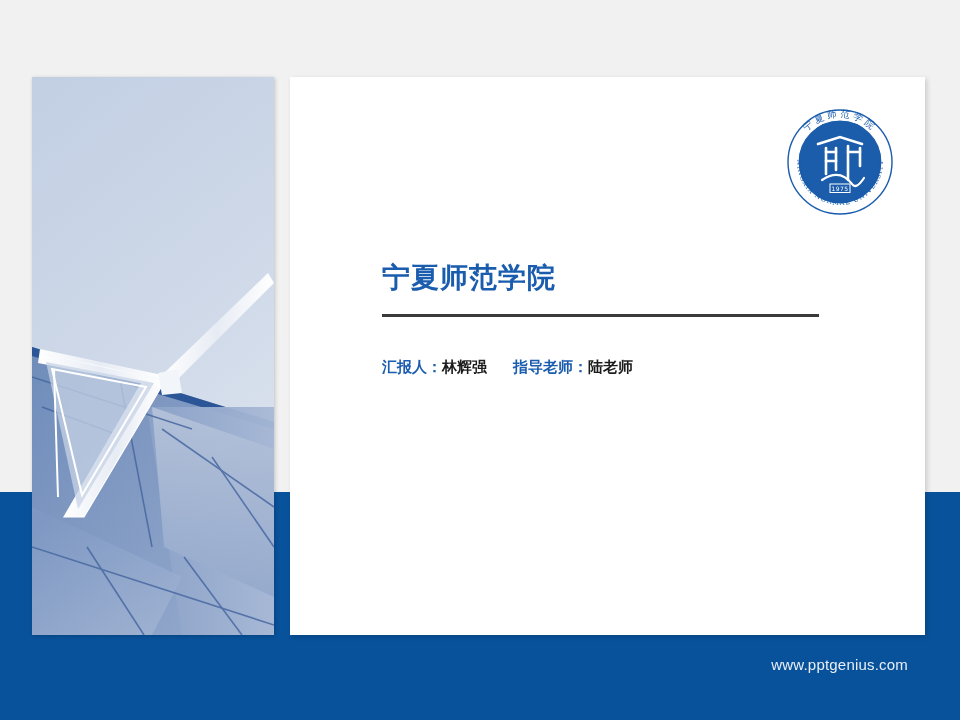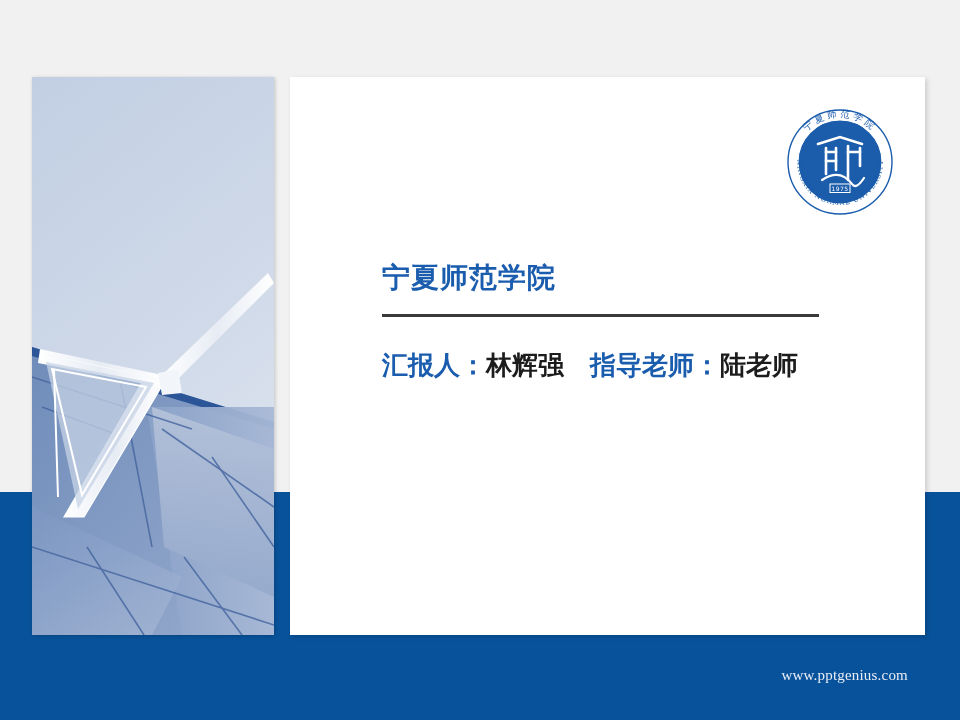--- a/index.html
+++ b/index.html
@@ -29,26 +29,26 @@
     left: 0;
     top: 492px;
     width: 960px;
     height: 228px;
     background: #08529b;
     z-index: 1;
   }
   .footer-url {
     position: absolute;
     right: 52px;
-    bottom: 36px;
+    bottom: 47px;
     color: #e9eef6;
     font-size: 15px;
     letter-spacing: 0.2px;
     z-index: 6;
-    font-family: Liberation Serif, serif;
+    font-family: Liberation Sans, sans-serif;
   }
 
   
   .card {
     position: absolute;
     left: 290px;
     top: 77px;
     width: 635px;
     height: 558px;
     background: #ffffff;
@@ -107,22 +107,22 @@
     margin: 0;
     white-space: nowrap;
   }
   .divider {
     margin-top: 20px;
     width: 437px;
     height: 3px;
     background: #3a3a3a;
   }
   .presenter-row {
-    margin-top: 32px;
-    font-size: 26px;
+    margin-top: 40px;
+    font-size: 15px;
     font-weight: bold;
     line-height: 1.3;
     white-space: nowrap;
   }
   .lbl { color: #1a5cad; }
   .val { color: #1c1c1c; }
   .gap { display: inline-block; width: 26px; }
 </style>
 </head>
 <body>

